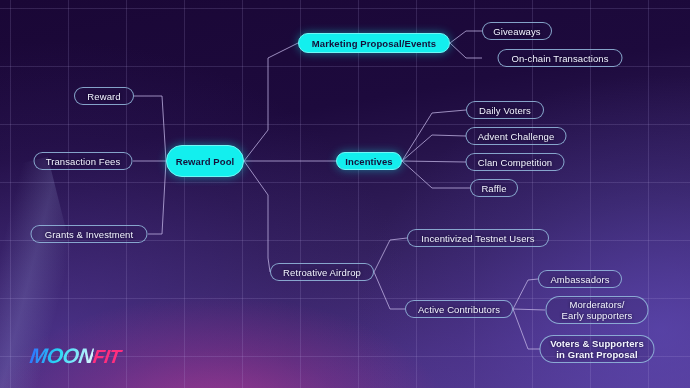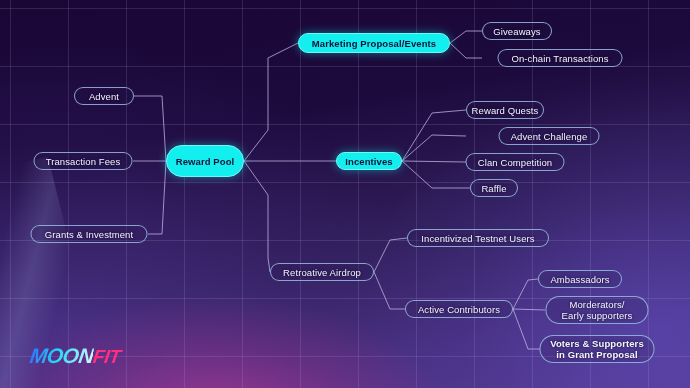--- a/index.html
+++ b/index.html
@@ -110,30 +110,30 @@
       <path d="M402,161 L432,135 L466,136" fill="none" stroke="#c3b6e6" stroke-width="0.9" stroke-opacity="0.85"></path>
       <path d="M402,161 L466,162" fill="none" stroke="#c3b6e6" stroke-width="0.9" stroke-opacity="0.85"></path>
       <path d="M402,161 L432,188 L470,188" fill="none" stroke="#c3b6e6" stroke-width="0.9" stroke-opacity="0.85"></path>
       <path d="M374,272 L390,240 L407,238" fill="none" stroke="#c3b6e6" stroke-width="0.9" stroke-opacity="0.85"></path>
       <path d="M374,272 L390,309 L405,309" fill="none" stroke="#c3b6e6" stroke-width="0.9" stroke-opacity="0.85"></path>
       <path d="M513,309 L528,280 L538,279" fill="none" stroke="#c3b6e6" stroke-width="0.9" stroke-opacity="0.85"></path>
       <path d="M513,309 L545,310" fill="none" stroke="#c3b6e6" stroke-width="0.9" stroke-opacity="0.85"></path>
       <path d="M513,309 L528,349 L540,349" fill="none" stroke="#c3b6e6" stroke-width="0.9" stroke-opacity="0.85"></path>
     </svg>
   <div id="nodes">
-      <div class="node" style="left: 104px; top: 96px; width: 60px; height: 18px;">Advent</div>
+      <div class="node" style="left: 104px; top: 96px; width: 60px; height: 18px;">Reward</div>
       <div class="node" style="left: 83px; top: 161px; width: 99px; height: 18px;">Transaction Fees</div>
       <div class="node" style="left: 89px; top: 234px; width: 117px; height: 18px;">Grants &amp; Investment</div>
       <div class="node accent" style="left: 205px; top: 161px; width: 78px; height: 32px;">Reward Pool</div>
       <div class="node accent" style="left: 374px; top: 43px; width: 152px; height: 20px;">Marketing Proposal/Events</div>
       <div class="node" style="left: 517px; top: 31px; width: 70px; height: 18px;">Giveaways</div>
       <div class="node" style="left: 544px; top: 58px; width: 125px; height: 18px; margin-left: 16px;">On-chain Transactions</div>
       <div class="node accent" style="left: 369px; top: 161px; width: 66px; height: 18px;">Incentives</div>
-      <div class="node" style="left: 505px; top: 110px; width: 78px; height: 18px;">Reward Quests</div>
-      <div class="node" style="left: 516px; top: 136px; width: 101px; height: 18px; margin-left: 33px;">Advent Challenge</div>
+      <div class="node" style="left: 505px; top: 110px; width: 78px; height: 18px;">Daily Voters</div>
+      <div class="node" style="left: 516px; top: 136px; width: 101px; height: 18px;">Advent Challenge</div>
       <div class="node" style="left: 515px; top: 162px; width: 99px; height: 18px;">Clan Competition</div>
       <div class="node" style="left: 494px; top: 188px; width: 48px; height: 18px;">Raffle</div>
       <div class="node" style="left: 322px; top: 272px; width: 104px; height: 18px;">Retroative Airdrop</div>
       <div class="node" style="left: 478px; top: 238px; width: 142px; height: 18px;">Incentivized Testnet Users</div>
       <div class="node" style="left: 459px; top: 309px; width: 108px; height: 18px;">Active Contributors</div>
       <div class="node" style="left: 580px; top: 279px; width: 84px; height: 18px;">Ambassadors</div>
       <div class="node" style="left: 597px; top: 310px; width: 103px; height: 28px;">Morderators/
 Early supporters</div>
       <div class="node" style="left: 597px; top: 349px; width: 115px; height: 28px; font-weight: bold;">Voters &amp; Supporters
 in Grant Proposal</div>

